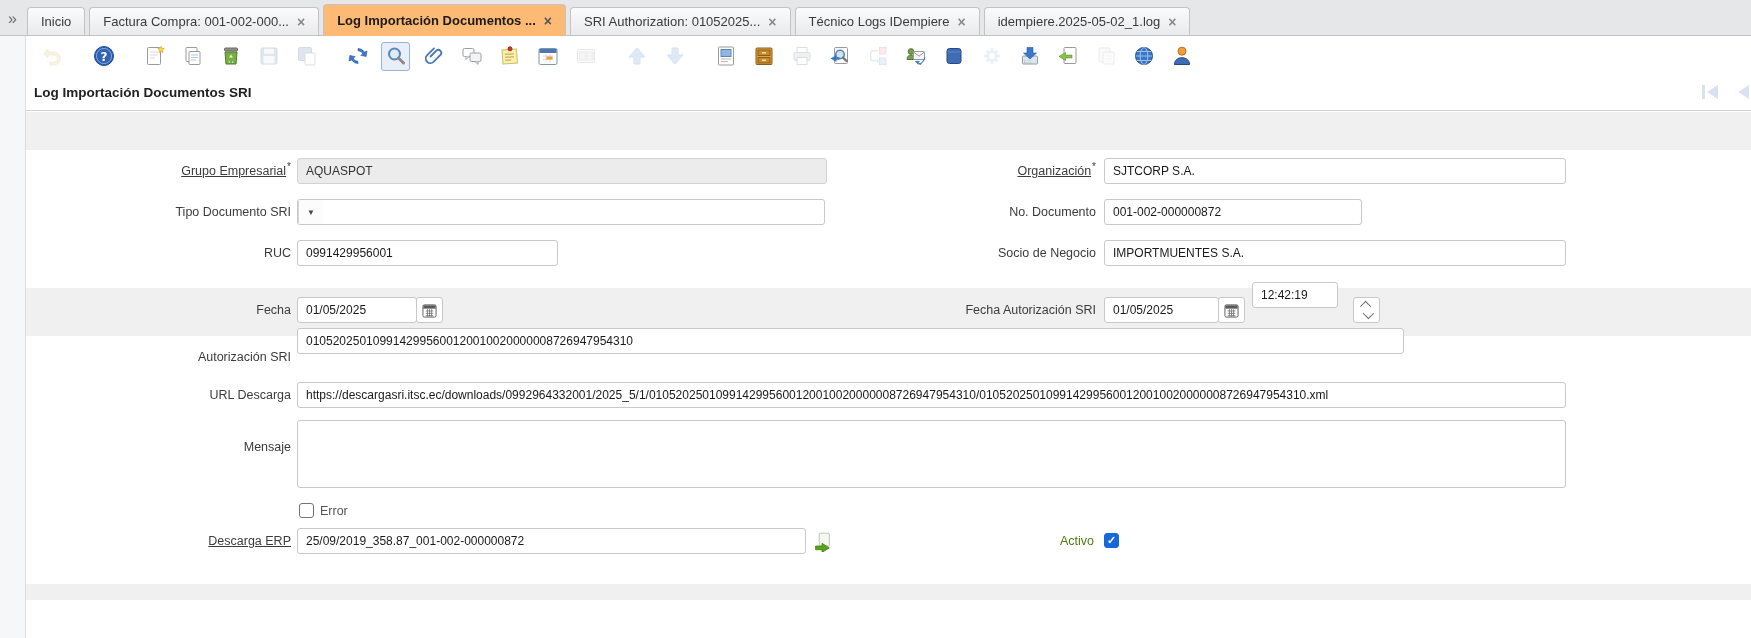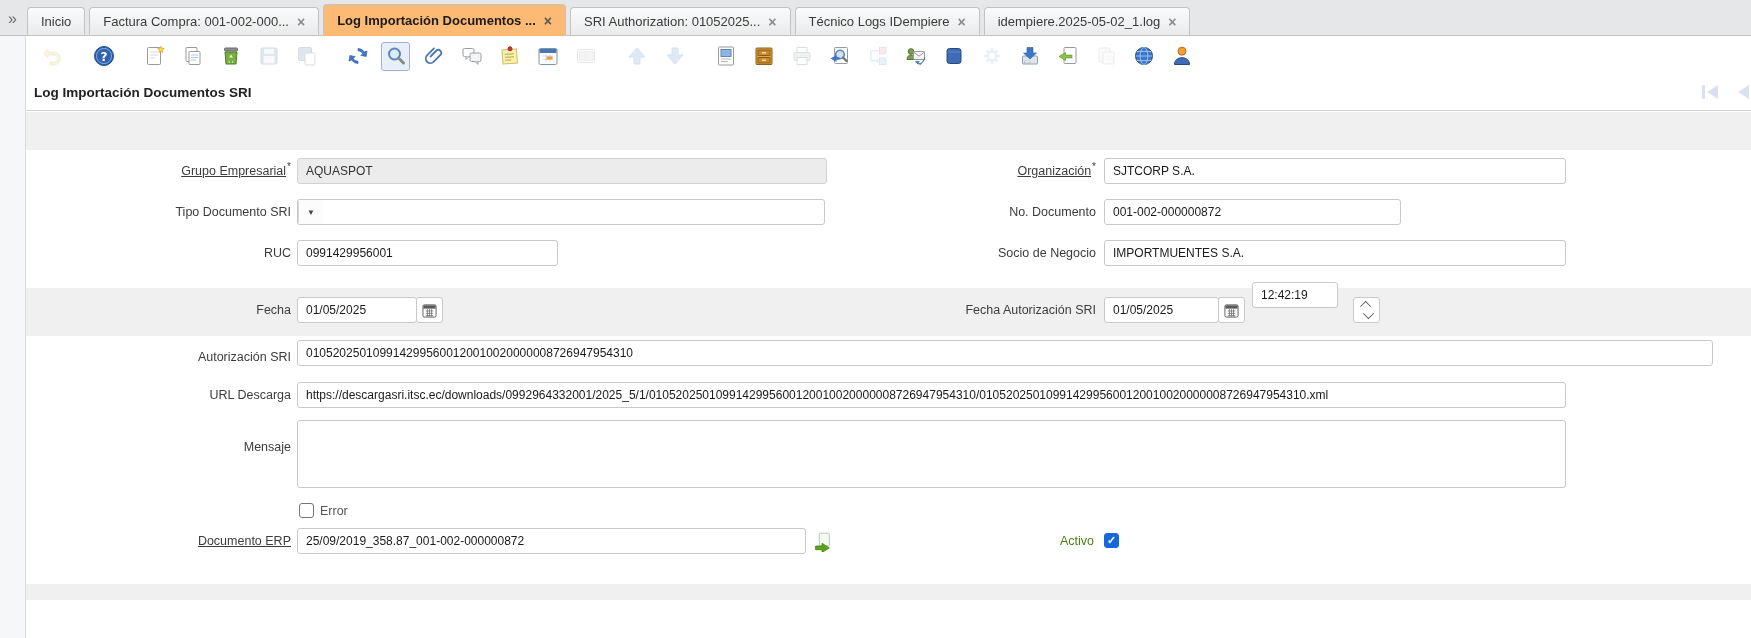--- a/index.html
+++ b/index.html
@@ -320,21 +320,21 @@
 <div class="lbll" style="top:158px"><span class="linklbl">Grupo Empresarial</span><span class="mand">*</span></div>
 <input class="fld ro" style="left: 297px; top: 158px; width: 530px;" readonly="" value="AQUASPOT">
 <div class="lblr" style="top:158px"><span class="linklbl">Organización</span><span class="mand">*</span></div>
 <input class="fld" style="left: 1104px; top: 158px; width: 462px;" value="SJTCORP S.A.">
 
 <div class="lbll" style="top:199px"><span>Tipo Documento SRI</span></div>
 <div class="combo" style="left:297px;top:199px;width:528px">
   <span class="cbtn">▼</span>
 </div>
 <div class="lblr" style="top:199px"><span>No. Documento</span></div>
-<input class="fld" style="left: 1104px; top: 199px; width: 297px;" value="001-002-000000872">
+<input class="fld" style="left: 1104px; top: 199px; width: 258px;" value="001-002-000000872">
 
 <div class="lbll" style="top:240px"><span>RUC</span></div>
 <input class="fld" style="left: 297px; top: 240px; width: 261px;" value="0991429956001">
 <div class="lblr" style="top:240px"><span>Socio de Negocio</span></div>
 <input class="fld" style="left: 1104px; top: 240px; width: 462px;" value="IMPORTMUENTES S.A.">
 
 <div class="lbll" style="top:297px"><span>Fecha</span></div>
 <input class="fld" style="left: 297px; top: 297px; width: 120px;" value="01/05/2025">
 <span class="sqbtn" style="left:416px;top:297px">
   <svg viewBox="0 0 16 16" width="15" height="15">
@@ -352,32 +352,32 @@
       <path d="M4 8.5h8M4 11h8M4 13.5h8M5.8 6.5v8M8 6.5v8M10.2 6.5v8" stroke="#777" stroke-width=".9" fill="none"></path>
     </svg>
 </span>
 <input class="fld" style="left: 1252px; top: 282px; width: 86px;" value="12:42:19">
 <span class="sqbtn" id="spin-faut" style="left:1353px;top:297px">
   <span class="chev up"></span>
   <span class="chev down"></span>
 </span>
 
 <div class="lbll" style="top:344px"><span>Autorización SRI</span></div>
-<input class="fld" style="left: 297px; top: 340px; width: 1416px;" value="0105202501099142995600120010020000008726947954310">
+<input class="fld" style="left: 297px; top: 328px; width: 1107px;" value="0105202501099142995600120010020000008726947954310">
 
 <div class="lbll" style="top:382px"><span>URL Descarga</span></div>
 <input class="fld" style="left: 297px; top: 382px; width: 1269px;" value="https://descargasri.itsc.ec/downloads/0992964332001/2025_5/1/0105202501099142995600120010020000008726947954310/0105202501099142995600120010020000008726947954310.xml">
 
 <div class="lbll" style="top:434px"><span>Mensaje</span></div>
 <textarea id="fld-mensaje" style=""></textarea>
 
 <span class="cb unchecked" style="left:299px;top:503px"></span>
 <span class="cblabel" style="left:320px;top:503px;color:#555">Error</span>
 
-<div class="lbll" style="top:528px"><span class="linklbl">Documento ERP</span></div>
+<div class="lbll" style="top:528px"><span class="linklbl">Descarga ERP</span></div>
 <input class="fld" style="left: 297px; top: 528px; width: 509px;" value="25/09/2019_358.87_001-002-000000872">
 <span id="btn-docerp-zoom">
   <svg viewBox="0 0 24 24" width="22" height="22">
       <rect x="9" y="3.5" width="11" height="14" rx="1" fill="#f4f7f2" stroke="#b5c4ab"></rect>
       <path d="M4 15.5l8-5v3h7v4h-7v3z" fill="#58a618" stroke="#3e7a10" stroke-width=".8" transform="rotate(180 11.5 15.5) translate(-1 -4)"></path>
     </svg>
 </span>
 <span class="cb checked" style="left:1104px;top:533px">✓</span>
 <span class="cblabel" style="left:1060px;top:533px;color:#4d7c0f">Activo</span>
 

